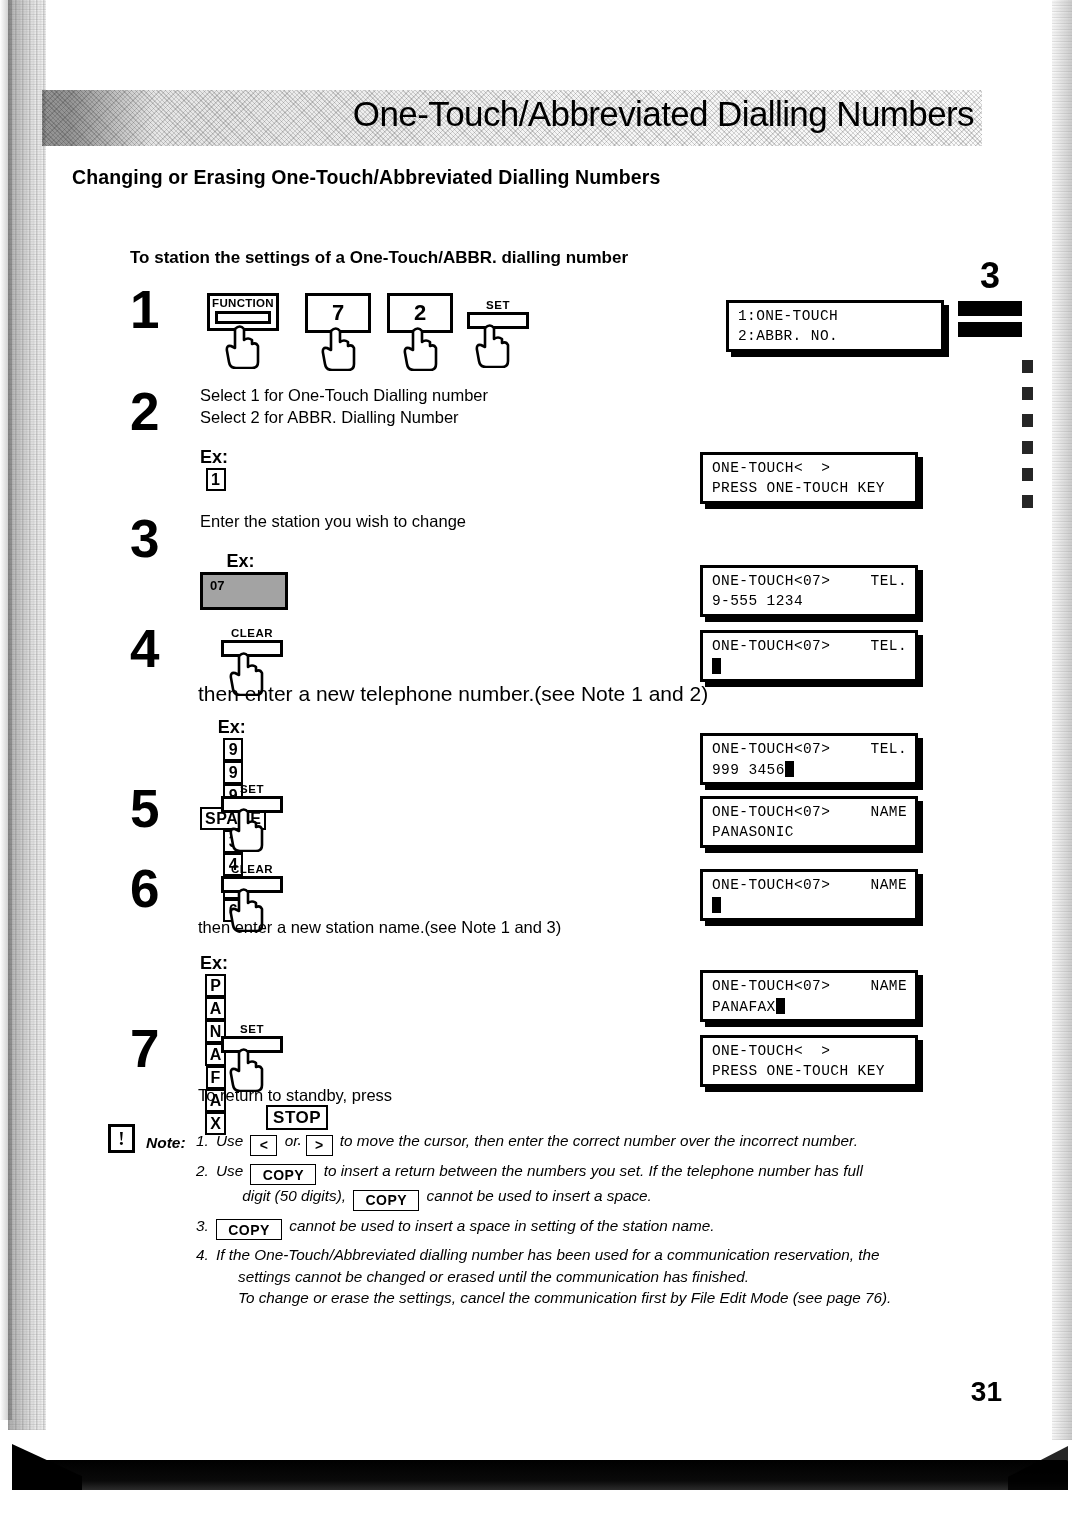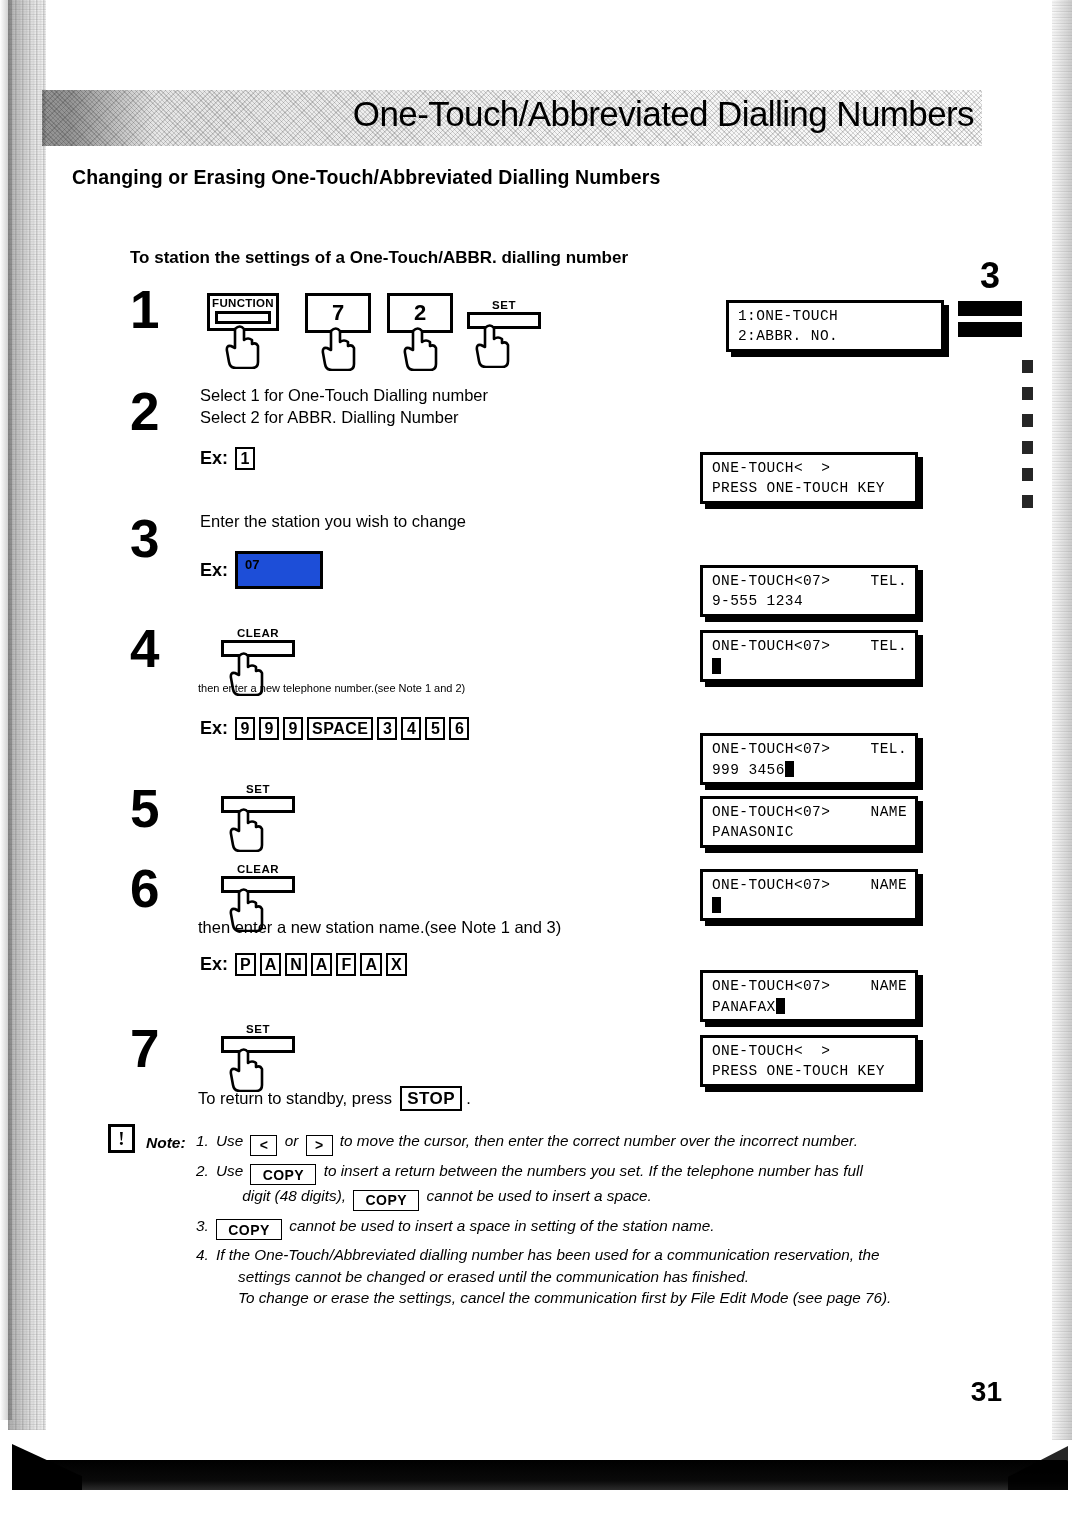--- a/index.html
+++ b/index.html
@@ -73,41 +73,41 @@
   .stepnum{position:absolute;font-size:53px;font-weight:bold;line-height:1;font-family:"Liberation Sans",sans-serif;}
 
   
   .keywrap{position:absolute;padding-left:9px;}
   .key{
     position:relative;border:3px solid #000;background:#fff;box-sizing:border-box;
     display:flex;align-items:center;justify-content:center;
     font-weight:bold;color:#000;
   }
   .key.square{width:66px;height:40px;font-size:22px;}
-  .key.flat{width:74px;height:17px;}
+  .key.flat{width:62px;height:17px;}
   .key.func{width:72px;height:38px;flex-direction:column;justify-content:flex-start;}
   .func .caplabel{font-size:11.5px;font-weight:bold;letter-spacing:.3px;margin-top:1px;}
   .func .capbar{width:56px;height:13px;border:3px solid #000;background:#fff;box-sizing:border-box;margin-top:2px;}
   .keylabel{
     position:absolute;width:100%;text-align:center;top:-16px;left:0;
     font-size:11.5px;font-weight:bold;letter-spacing:.5px;
   }
   .finger{position:absolute;width:48px;height:46px;}
 
   
-  .exrow{position:absolute;display:flex;align-items:center;}
+  .exrow{position:absolute;display:flex;align-items:center;flex-direction:column;}
   .exlabel{font-size:18px;font-weight:bold;margin-right:7px;}
   .kb{
     border:2px solid #000;background:#fff;box-sizing:border-box;
     font-size:16px;font-weight:bold;display:inline-flex;align-items:center;justify-content:center;
     height:23px;min-width:20px;padding:0 3px;margin-right:4px;line-height:1;
   }
   .kb.wide{min-width:62px;letter-spacing:.5px;}
   .exbox{
-    border:3px solid #000;background:#1d4ed8;width:88px;height:38px;box-sizing:border-box;
+    border:3px solid #000;background:#a3a3a3;width:88px;height:38px;box-sizing:border-box;
     font-size:13px;font-weight:bold;padding:3px 0 0 7px;
   }
 
   
   .lcd{
     position:absolute;border:3px solid #000;background:#fff;box-sizing:border-box;
     font-family:"Liberation Mono","DejaVu Sans Mono",monospace;
     font-size:14.5px;letter-spacing:.4px;padding:5px 8px 0 9px;
     box-shadow:5px 5px 0 0 #000;
     overflow:hidden;
@@ -230,21 +230,21 @@
 
   <div class="stepnum" style="left:130px;top:622px;">4</div>
   <div class="keywrap" style="left:212px;top:640px;">
     <div class="key flat">
       <div class="keylabel">CLEAR</div>
     </div>
     <svg class="finger" style="left:14px;top:10px;" viewBox="0 0 48 46">
       <path d="M13 6 q5 -5 9 0 l0 11 q4 -3 8 0 l0 4 q4 -2 6 2 l0 16 q0 6 -6 6 l-16 0 q-6 0 -7 -6 l-2 -11 q-1 -6 4 -5 l4 2 z" fill="#fff" stroke="#000" stroke-width="2.6" stroke-linejoin="round"></path>
     </svg>
   </div>
-  <div style="position:absolute;left:198px;top:682px;font-size:11px;">then enter a new telephone number.(see Note 1 and 2)</div>
+  <div style="position:absolute;left:198px;top:682px;font-size:21px;">then enter a new telephone number.(see Note 1 and 2)</div>
   <div class="exrow" style="left:200px;top:717px;">
     <span class="exlabel">Ex:</span>
     <span class="kb">9</span>
     <span class="kb">9</span>
     <span class="kb">9</span>
     <span class="kb wide">SPACE</span>
     <span class="kb">3</span>
     <span class="kb">4</span>
     <span class="kb">5</span>
     <span class="kb">6</span>
@@ -358,21 +358,21 @@
     </div>
 
     <div class="note">
       <span class="idx">2.</span>
       <span class="body">
         <span>Use</span>
         <span class="ikb w">COPY</span>
         <span>to insert a return between the numbers you set. If the telephone number has full</span>
         <br>
         <span style="display:inline-block;width:22px;"></span>
-        <span>digit (48 digits),</span>
+        <span>digit (50 digits),</span>
         <span class="ikb w">COPY</span>
         <span>cannot be used to insert a space.</span>
       </span>
     </div>
 
     <div class="note">
       <span class="idx">3.</span>
       <span class="body">
         <span class="ikb w" style="margin-left:0;">COPY</span>
         <span>cannot be used to insert a space in setting of the station name.</span>

